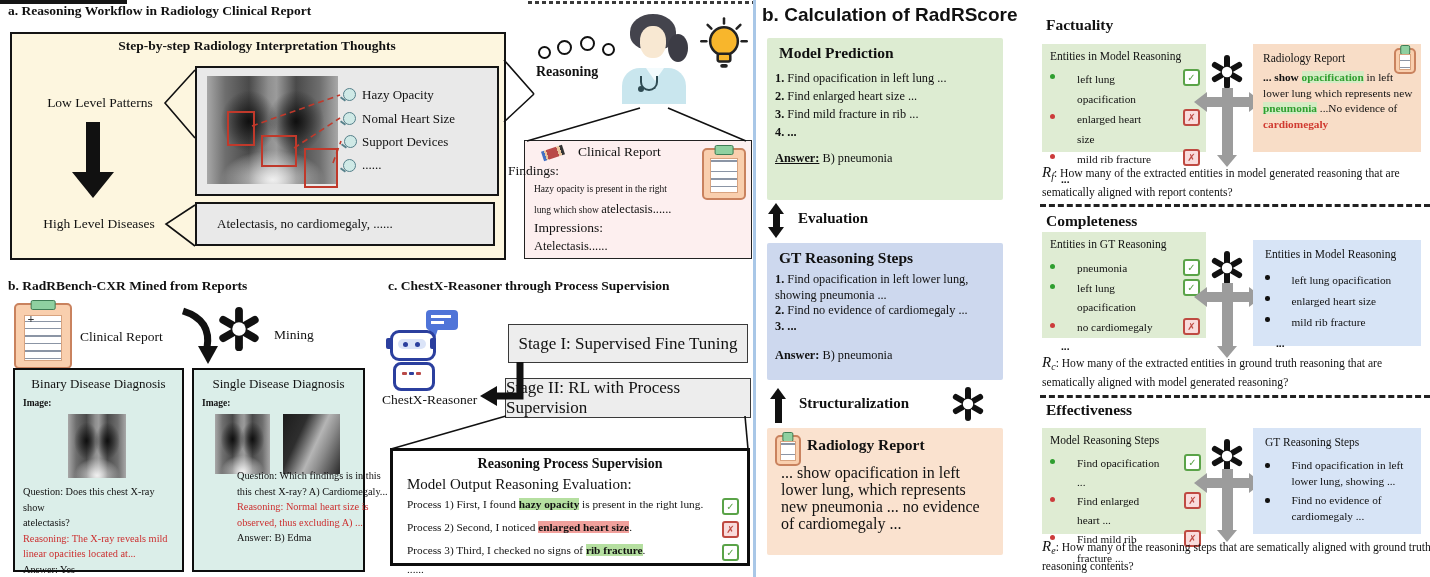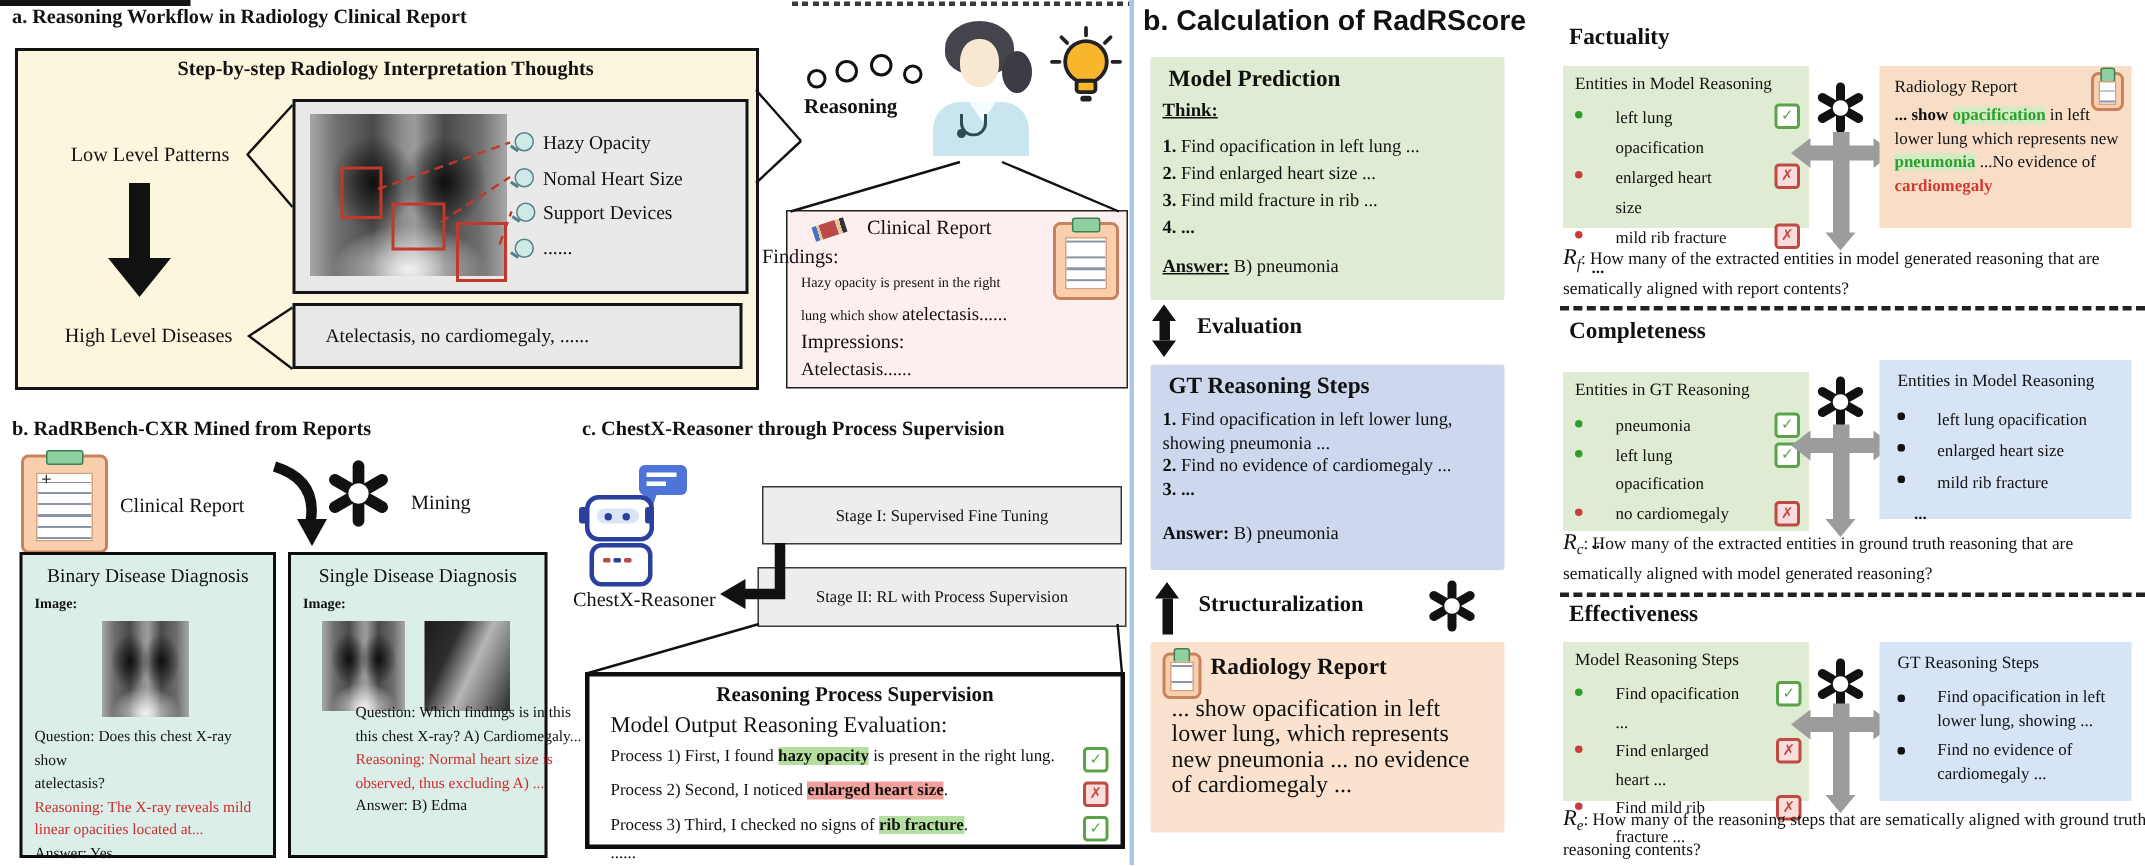--- a/index.html
+++ b/index.html
@@ -8,21 +8,21 @@
   .abs{position:absolute;}
   .sans{font-family:"Liberation Sans",sans-serif;}
   .b{font-weight:bold;}
   .ctr{text-align:center;}
   .red{color:#cc2f2f;}
   
   .panel-a{background:#fdf6df;border:2px solid #141414;}
   .graybox{background:#e9e9e9;border:2px solid #141414;}
   .reportbox{background:#fdefef;border:1.5px solid #222;}
   .card{background:#dbeee9;border:2.5px solid #0d0d0d;}
-  .stagebox{background:#ededed;border:1.5px solid #3a3a3a;display:flex;align-items:center;justify-content:center;font-size:11px;}
+  .stagebox{background:#ededed;border:1.5px solid #3a3a3a;display:flex;align-items:center;justify-content:center;font-size:17px;}
   .supbox{background:#fff;border:3px solid #0d0d0d;}
   .greenbox{background:#ddecd2;border-radius:2px;}
   .bluebox{background:#cdd8ee;border-radius:2px;}
   .peachbox{background:#fae2cf;border-radius:2px;}
   .fgreen{background:#dfecd3;}
   .fpeach{background:#f8ddc7;}
   .fblue{background:#d7e4f6;}
   .dash{border-top:3px dashed #222;}
   .divider{background:#a9c7e7;}
   
@@ -259,21 +259,20 @@
       <span style="flex:1;"><span>Process 3) Third, I checked no signs of </span><span class="hl-g">rib fracture</span><span>.</span></span>
       <span class="badge check">✓</span>
     </div>
     <div style="font-size:11.3px;margin:2px 0 0 14px;">......</div>
   </div>
 
   <div class="abs b sans" style="left:762px;top:4px;font-size:19px;">b. Calculation of RadRScore</div>
 
   <div class="greenbox abs" style="left:767px;top:38px;width:236px;height:162px;">
     <div class="b" style="font-size:15.5px;margin:6px 0 0 12px;">Model Prediction</div>
-    <div class="b" style="font-size:12.5px;margin:4px 0 0 8px;text-decoration:underline;">Think:</div>
     <div style="font-size:12.3px;margin:7px 0 0 8px;line-height:18px;">
       <div><span class="b">1.</span> <span>Find opacification in left lung ...</span></div>
       <div><span class="b">2.</span> <span>Find enlarged heart size ...</span></div>
       <div><span class="b">3.</span> <span>Find mild fracture in rib ...</span></div>
       <div><span class="b">4.</span> <span class="b">...</span></div>
     </div>
     <div style="font-size:12.3px;margin:10px 0 0 8px;"><span class="b" style="text-decoration:underline;">Answer:</span><span> B) pneumonia</span></div>
   </div>
 
   <div class="abs" style="left:768px;top:203px;width:16px;">
@@ -350,21 +349,21 @@
         <div class="paper"></div>
       </div>
     <div style="font-size:11.3px;margin:6px 8px 0 10px;line-height:15.5px;"><span class="b">... show </span><span class="tg">opacification</span><span> in left lower lung which represents new </span><span class="tg">pneumonia</span><span> ...No evidence of </span><span class="tr">cardiomegaly</span></div>
   </div>
   <div class="abs" style="left:1042px;top:164px;width:388px;font-size:11.6px;line-height:16px;">
     <i style="font-size:15px;">R</i><sub style="font-size:10px;"><i>f</i></sub><span>: How many of the extracted entities in model generated reasoning that are sematically aligned with report contents?</span>
   </div>
   <div class="dash abs" style="left:1040px;top:204px;width:390px;height:0;"></div>
 
   <div class="abs b" style="left:1046px;top:212px;font-size:15.5px;">Completeness</div>
-  <div class="fgreen abs" style="left:1042px;top:248px;width:164px;height:106px;">
+  <div class="fgreen abs" style="left:1042px;top:232px;width:164px;height:106px;">
     <div style="font-size:11.5px;margin:6px 0 0 8px;">Entities in GT Reasoning</div>
     <div style="font-size:11.3px;margin:9px 6px 0 8px;line-height:19.5px;">
       <div class="row">
           <span class="dot g"></span>
           <span class="txt">pneumonia</span>
           <span class="badge check">✓</span>
         </div>
       <div class="row">
           <span class="dot g"></span>
           <span class="txt">left lung opacification</span>

